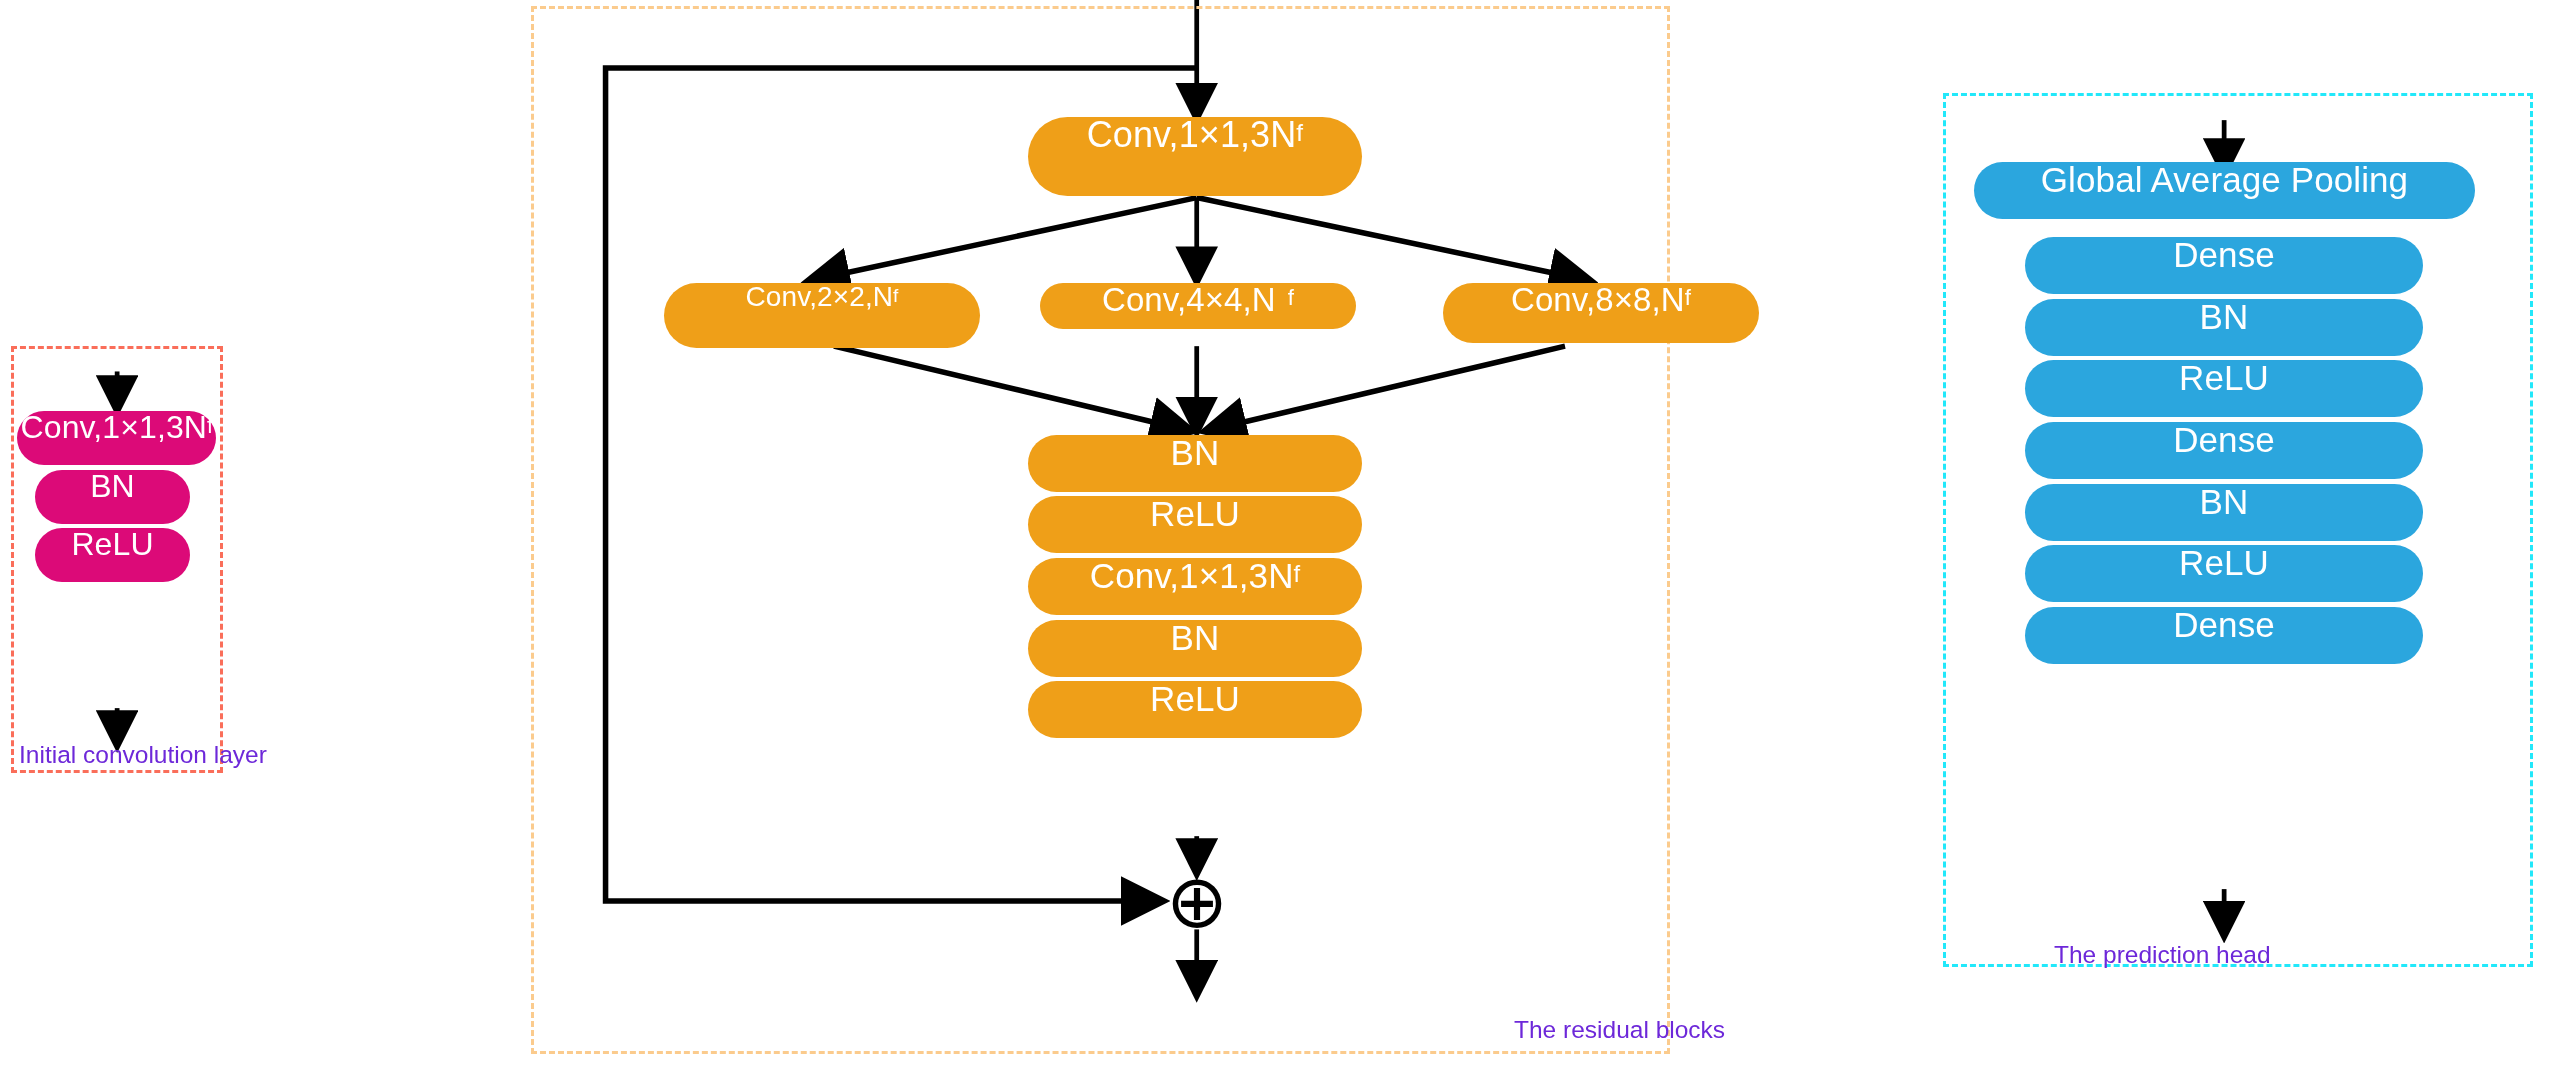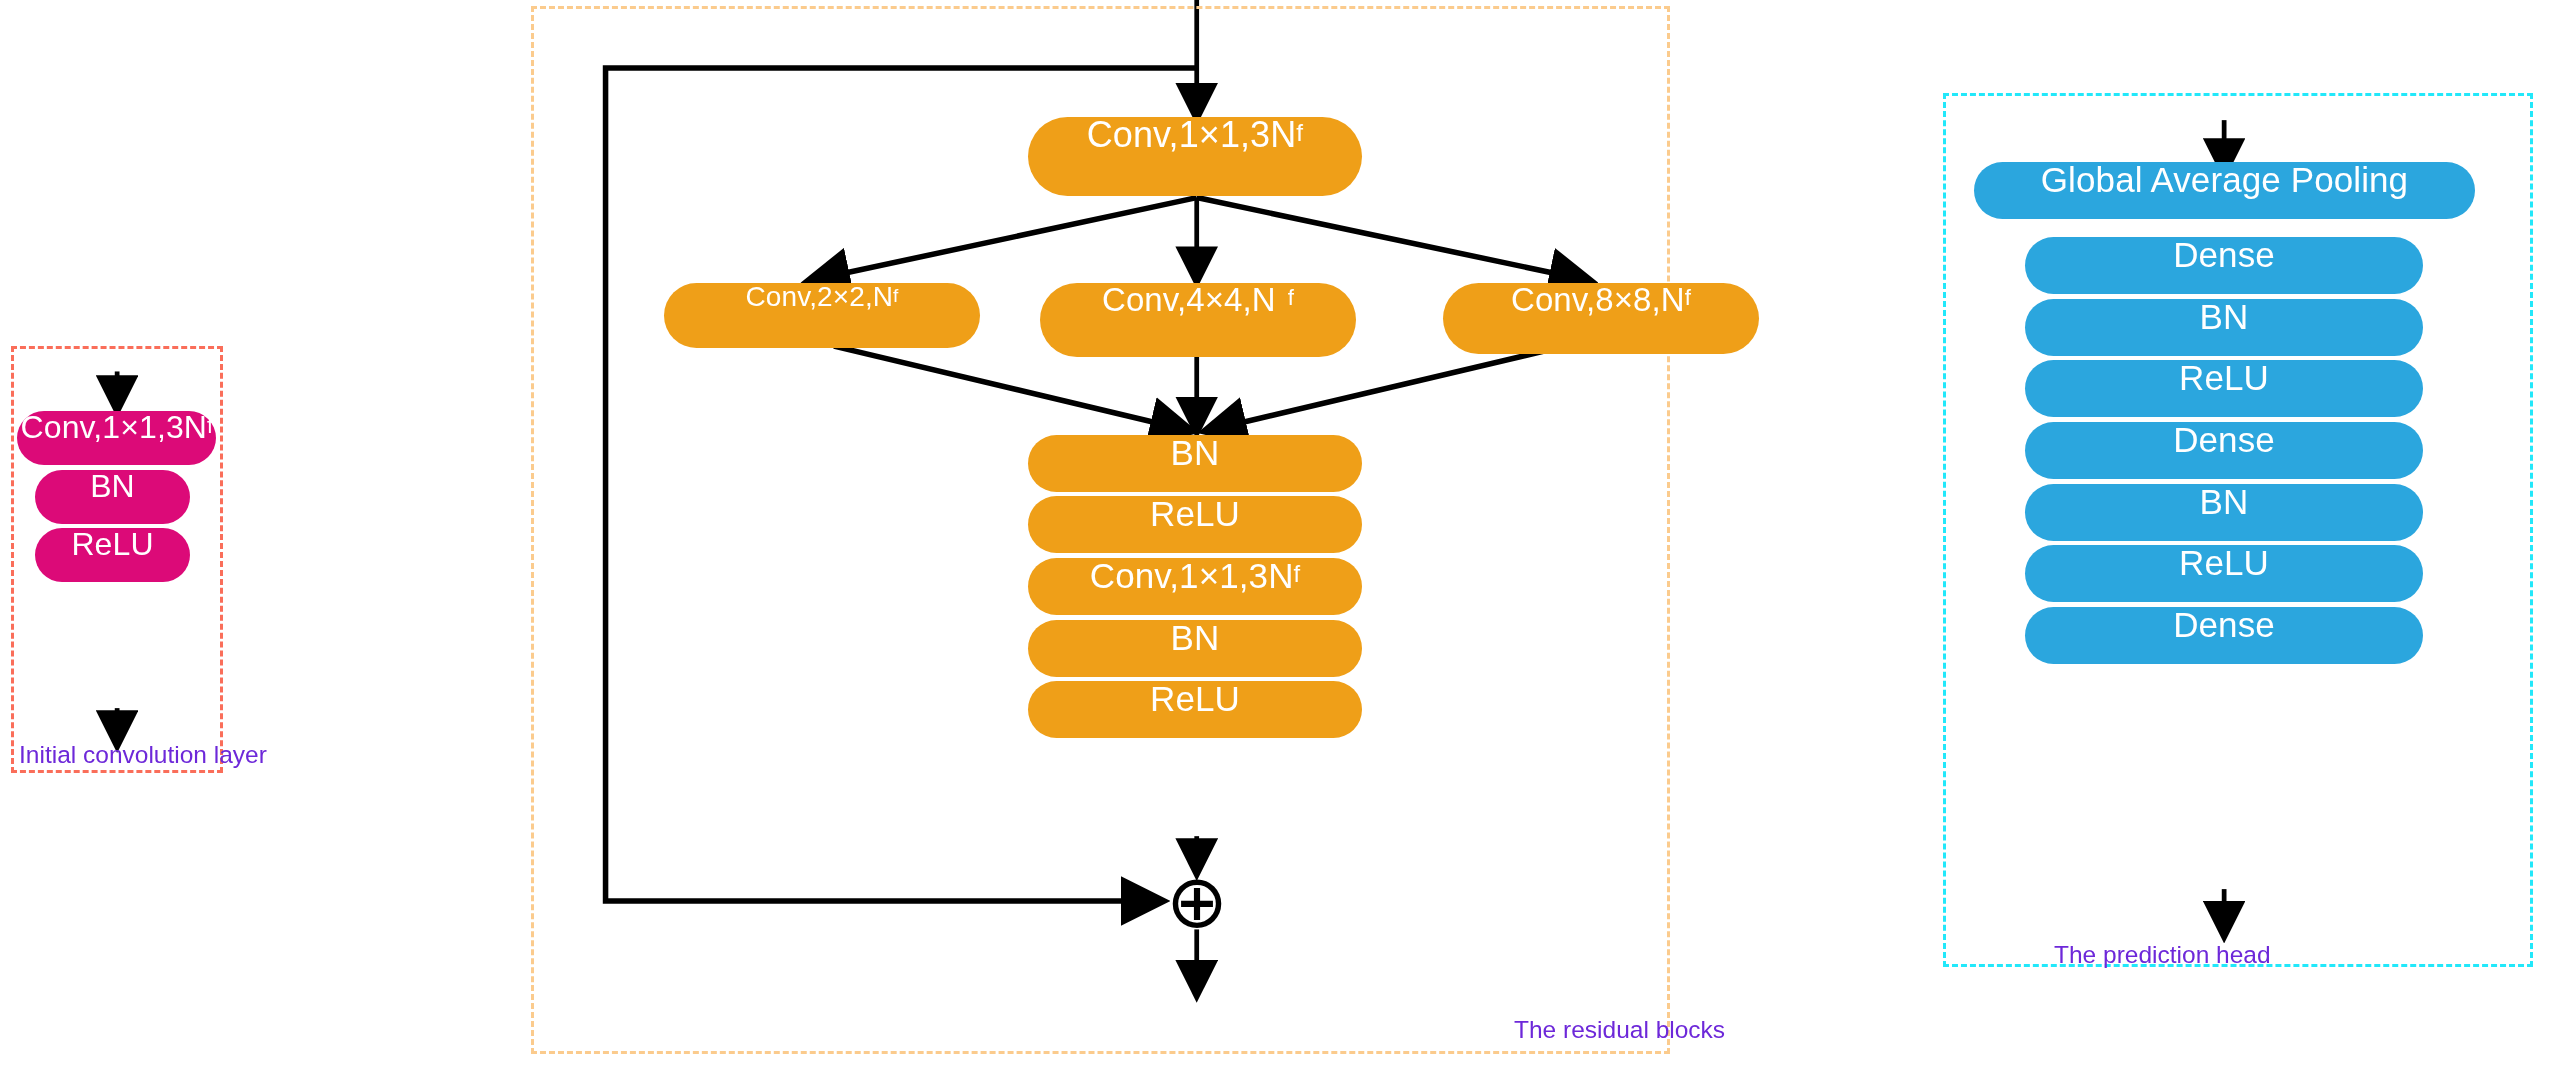--- a/index.html
+++ b/index.html
@@ -94,26 +94,26 @@
   <div class="node orange" style="left:1028px;top:117px;width:334px;height:79px;font-size:36px;">
     <span>Conv,1×1,3N</span>
       <span class="sub">f</span>
   </div>
 
   <div class="node orange" style="left:664px;top:283px;width:316px;height:65px;font-size:28px;">
     <span>Conv,2×2,N</span>
       <span class="sub">f</span>
   </div>
 
-  <div class="node orange" style="left:1040px;top:283px;width:316px;height:74px;font-size:33px;gap:12px;">
+  <div class="node orange" style="left:1040px;top:283px;width:316px;height:46px;font-size:33px;gap:12px;">
     <span>Conv,4×4,N</span>
       <span class="sub">f</span>
   </div>
 
-  <div class="node orange" style="left:1443px;top:283px;width:316px;height:71px;font-size:33px;">
+  <div class="node orange" style="left:1443px;top:283px;width:316px;height:60px;font-size:33px;">
     <span>Conv,8×8,N</span>
       <span class="sub">f</span>
   </div>
 
   <div class="node orange" style="left:1028px;top:435px;width:334px;height:57px;font-size:35px;">
     <span>BN</span>
       <span class="sub"></span>
   </div>
 
   <div class="node orange" style="left:1028px;top:496px;width:334px;height:57px;font-size:35px;">

